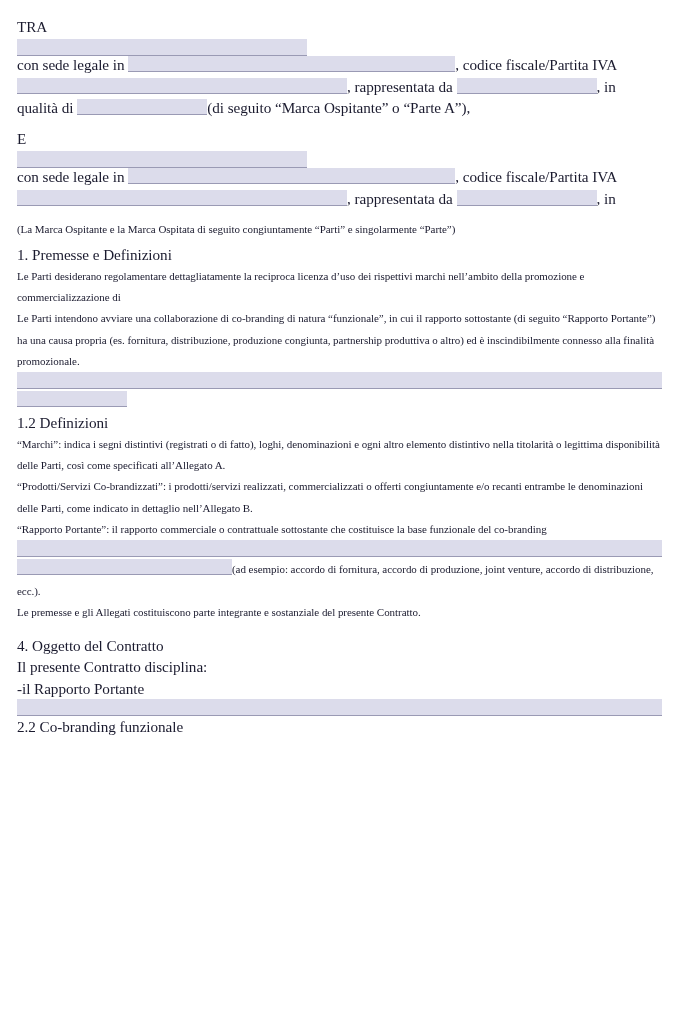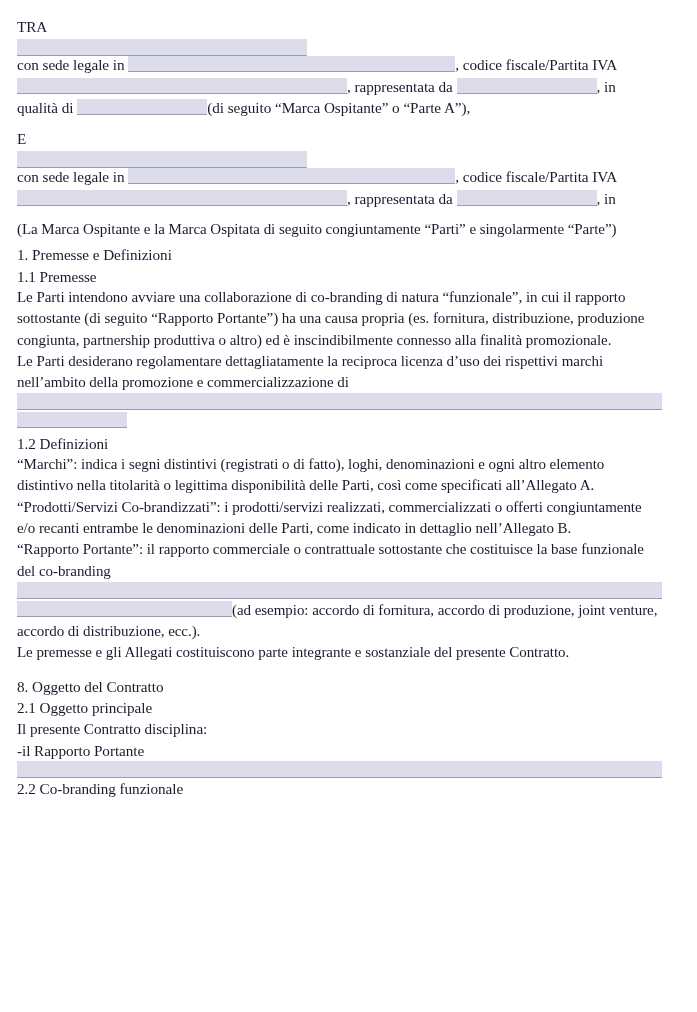--- a/index.html
+++ b/index.html
@@ -32,21 +32,21 @@
     margin: 0;
     padding: 0;
     font-size: 15.2px;
     line-height: 21.3px;
     text-align: left;
     white-space: normal;
     letter-spacing: -0.05px;
   }
   p.block {
     margin: 0 4px 0 0;
-    font-size: 15px;
+    font-size: 11px;
     line-height: 21.3px;
     text-align: left;
     letter-spacing: -0.05px;
   }
   .gap-sm { height: 10px; }
   .gap-md { height: 12px; }
   .gap-xs { height: 4px; }
 
   
   .field {
@@ -107,23 +107,22 @@
     <p class="line"><span class="field" style="width:330px;" title=""></span><span>, rappresentata da</span><span> </span><span class="field" style="width:140px;" title=""></span><span>, in</span></p>
 
 
     <div class="gap-sm"></div>
 
     <p class="block">(La Marca Ospitante e la Marca Ospitata di seguito congiuntamente “Parti” e singolarmente “Parte”)</p>
 
     <div class="gap-xs"></div>
 
     <p class="line">1. Premesse e Definizioni</p>
-    <p class="line">1.1 Premesse</p>
+    <p class="block">Le Parti desiderano regolamentare dettagliatamente la reciproca licenza d’uso dei rispettivi marchi nell’ambito della promozione e commercializzazione di</p>
     <p class="block">Le Parti intendono avviare una collaborazione di co-branding di natura “funzionale”, in cui il rapporto sottostante (di seguito “Rapporto Portante”) ha una causa propria (es. fornitura, distribuzione, produzione congiunta, partnership produttiva o altro) ed è inscindibilmente connesso alla finalità promozionale.</p>
-    <p class="block">Le Parti desiderano regolamentare dettagliatamente la reciproca licenza d’uso dei rispettivi marchi nell’ambito della promozione e commercializzazione di</p>
 
     <div class="fieldrow">
       <span class="field-wide" title=""></span>
     </div>
 
     <p class="block"><span class="field" style="width:110px;" title=""></span></p>
 
     <p class="line">1.2 Definizioni</p>
     <p class="block">“Marchi”: indica i segni distintivi (registrati o di fatto), loghi, denominazioni e ogni altro elemento distintivo nella titolarità o legittima disponibilità delle Parti, così come specificati all’Allegato A.</p>
     <p class="block">“Prodotti/Servizi Co-brandizzati”: i prodotti/servizi realizzati, commercializzati o offerti congiuntamente e/o recanti entrambe le denominazioni delle Parti, come indicato in dettaglio nell’Allegato B.</p>
@@ -132,22 +131,21 @@
     <div class="fieldrow">
       <span class="field-wide" title=""></span>
     </div>
 
     <p class="block"><span class="field" style="width:215px;" title=""></span><span>(ad esempio: accordo di fornitura, accordo di produzione, joint venture, accordo di distribuzione, ecc.).</span></p>
 
     <p class="block">Le premesse e gli Allegati costituiscono parte integrante e sostanziale del presente Contratto.</p>
 
     <div class="gap-md"></div>
 
-    <p class="line">8. Oggetto del Contratto</p>
-    <p class="line">2.1 Oggetto principale</p>
+    <p class="line">4. Oggetto del Contratto</p>
     <p class="line">Il presente Contratto disciplina:</p>
     <p class="line">-il Rapporto Portante</p>
 
     <div class="fieldrow">
       <span class="field-wide" title=""></span>
     </div>
 
 
     <p class="line">2.2 Co-branding funzionale</p>
 

